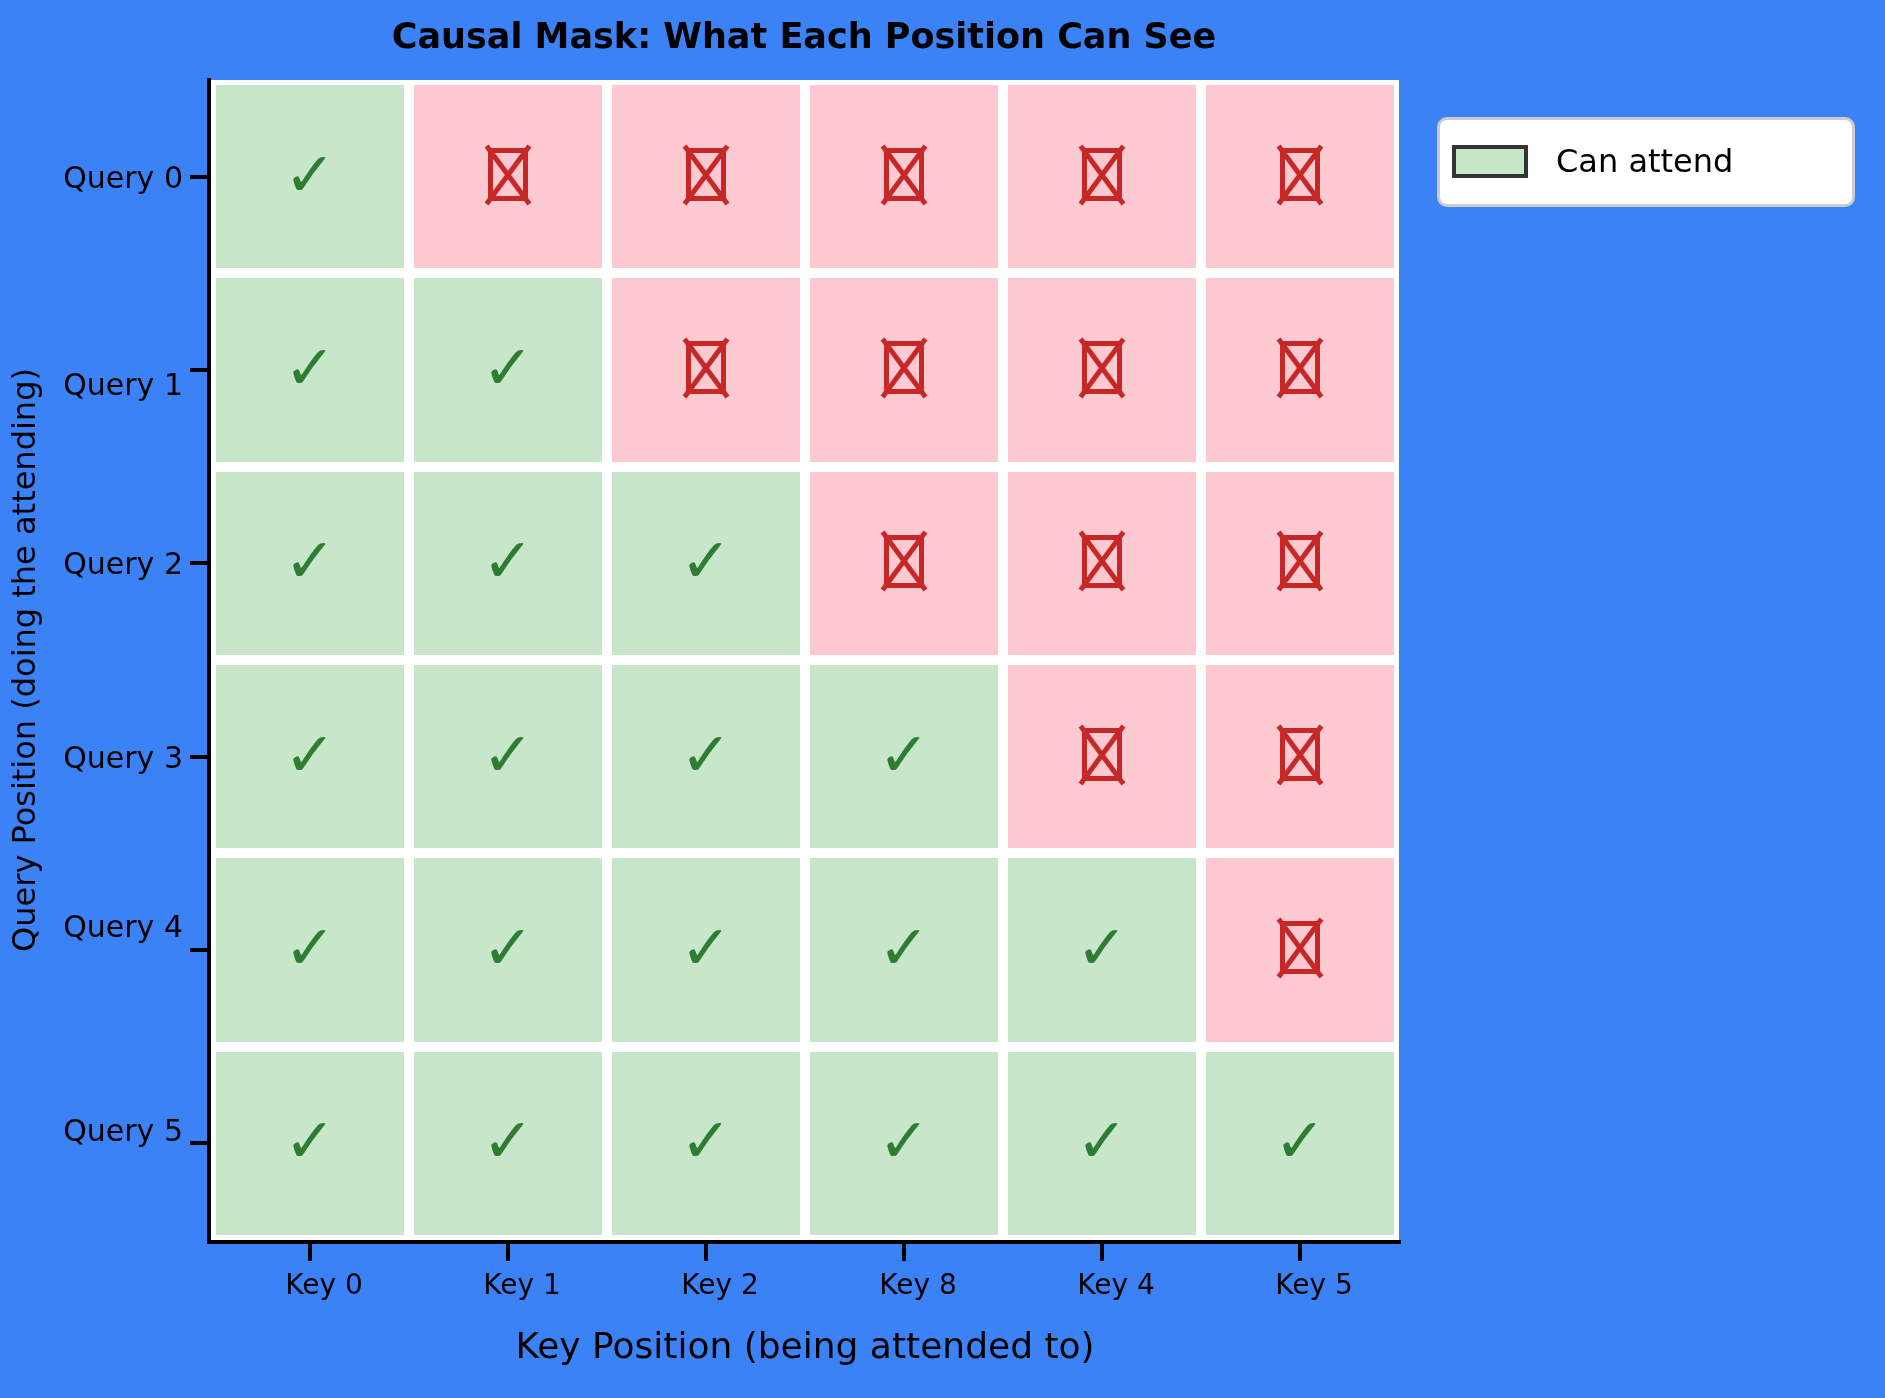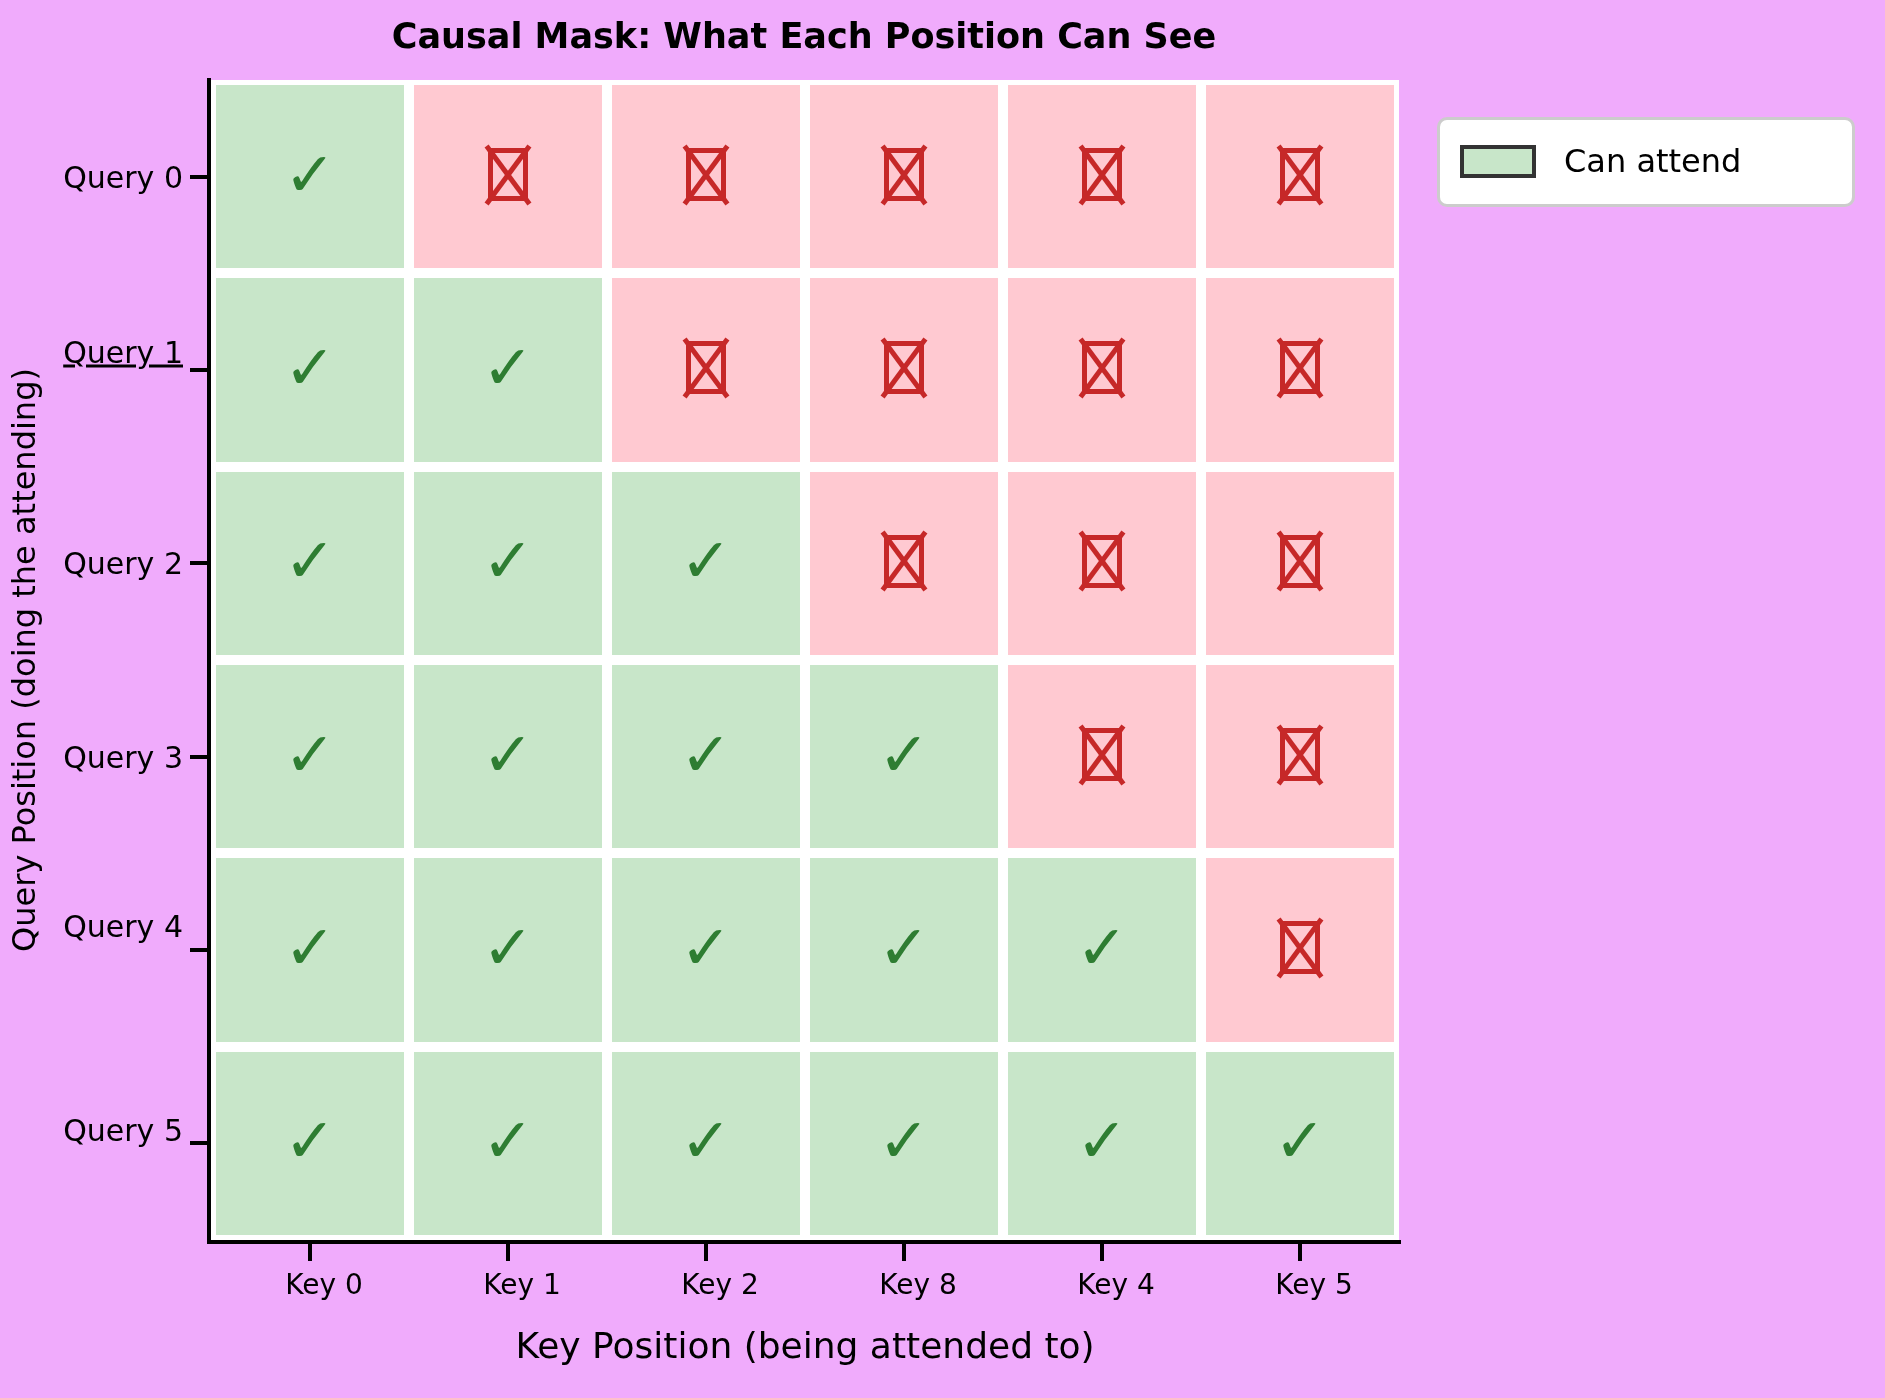--- a/index.html
+++ b/index.html
@@ -14,21 +14,21 @@
     color: #000000;
     overflow: hidden;
     position: relative;
   }
 
   #figure {
     position: absolute;
     left: 0; top: 0;
     width: 1885px;
     height: 1398px;
-    background: #f0abfc;
+    background: #3b82f6;
   }
 
   
   #chart-title {
     position: absolute;
     left: 210px;
     top: 16px;
     width: 1188px;
     text-align: center;
     font-size: 35px;
@@ -183,21 +183,21 @@
   
   #legend {
     position: absolute;
     left: 1437px;
     top: 117px;
     width: 418px;
     box-sizing: border-box;
     border: 3px solid #cccccc;
     border-radius: 10px;
     background: #ffffff;
-    padding: 16px 18px 18px 20px;
+    padding: 16px 18px 18px 12px;
   }
   .legend-row {
     display: flex;
     align-items: center;
     height: 50px;
   }
   .legend-swatch {
     width: 76px;
     height: 33px;
     box-sizing: border-box;
@@ -331,21 +331,21 @@
         <div class="cell allow">
           <span class="mark-check">✓</span>
         </div>
       </div>
   </div>
 
   <div id="ytick-container">
       <div class="ytick-mark" style="top: 174.667px;"></div>
       <div class="ytick-label" style="top: 176.667px; text-align: right;">Query 0</div>
       <div class="ytick-mark" style="top: 368px;"></div>
-      <div class="ytick-label" style="top: 352px; text-decoration: underline;">Query 1</div>
+      <div class="ytick-label" style="top: 384px;">Query 1</div>
       <div class="ytick-mark" style="top: 561.333px;"></div>
       <div class="ytick-label" style="top: 563.333px;">Query 2</div>
       <div class="ytick-mark" style="top: 754.667px;"></div>
       <div class="ytick-label" style="top: 756.667px;">Query 3</div>
       <div class="ytick-mark" style="top: 948px;"></div>
       <div class="ytick-label" style="top: 926px;">Query 4</div>
       <div class="ytick-mark" style="top: 1141.33px;"></div>
       <div class="ytick-label" style="top: 1130px; margin-left: 16px;">Query 5</div>
     </div>
   <div id="xtick-container">

